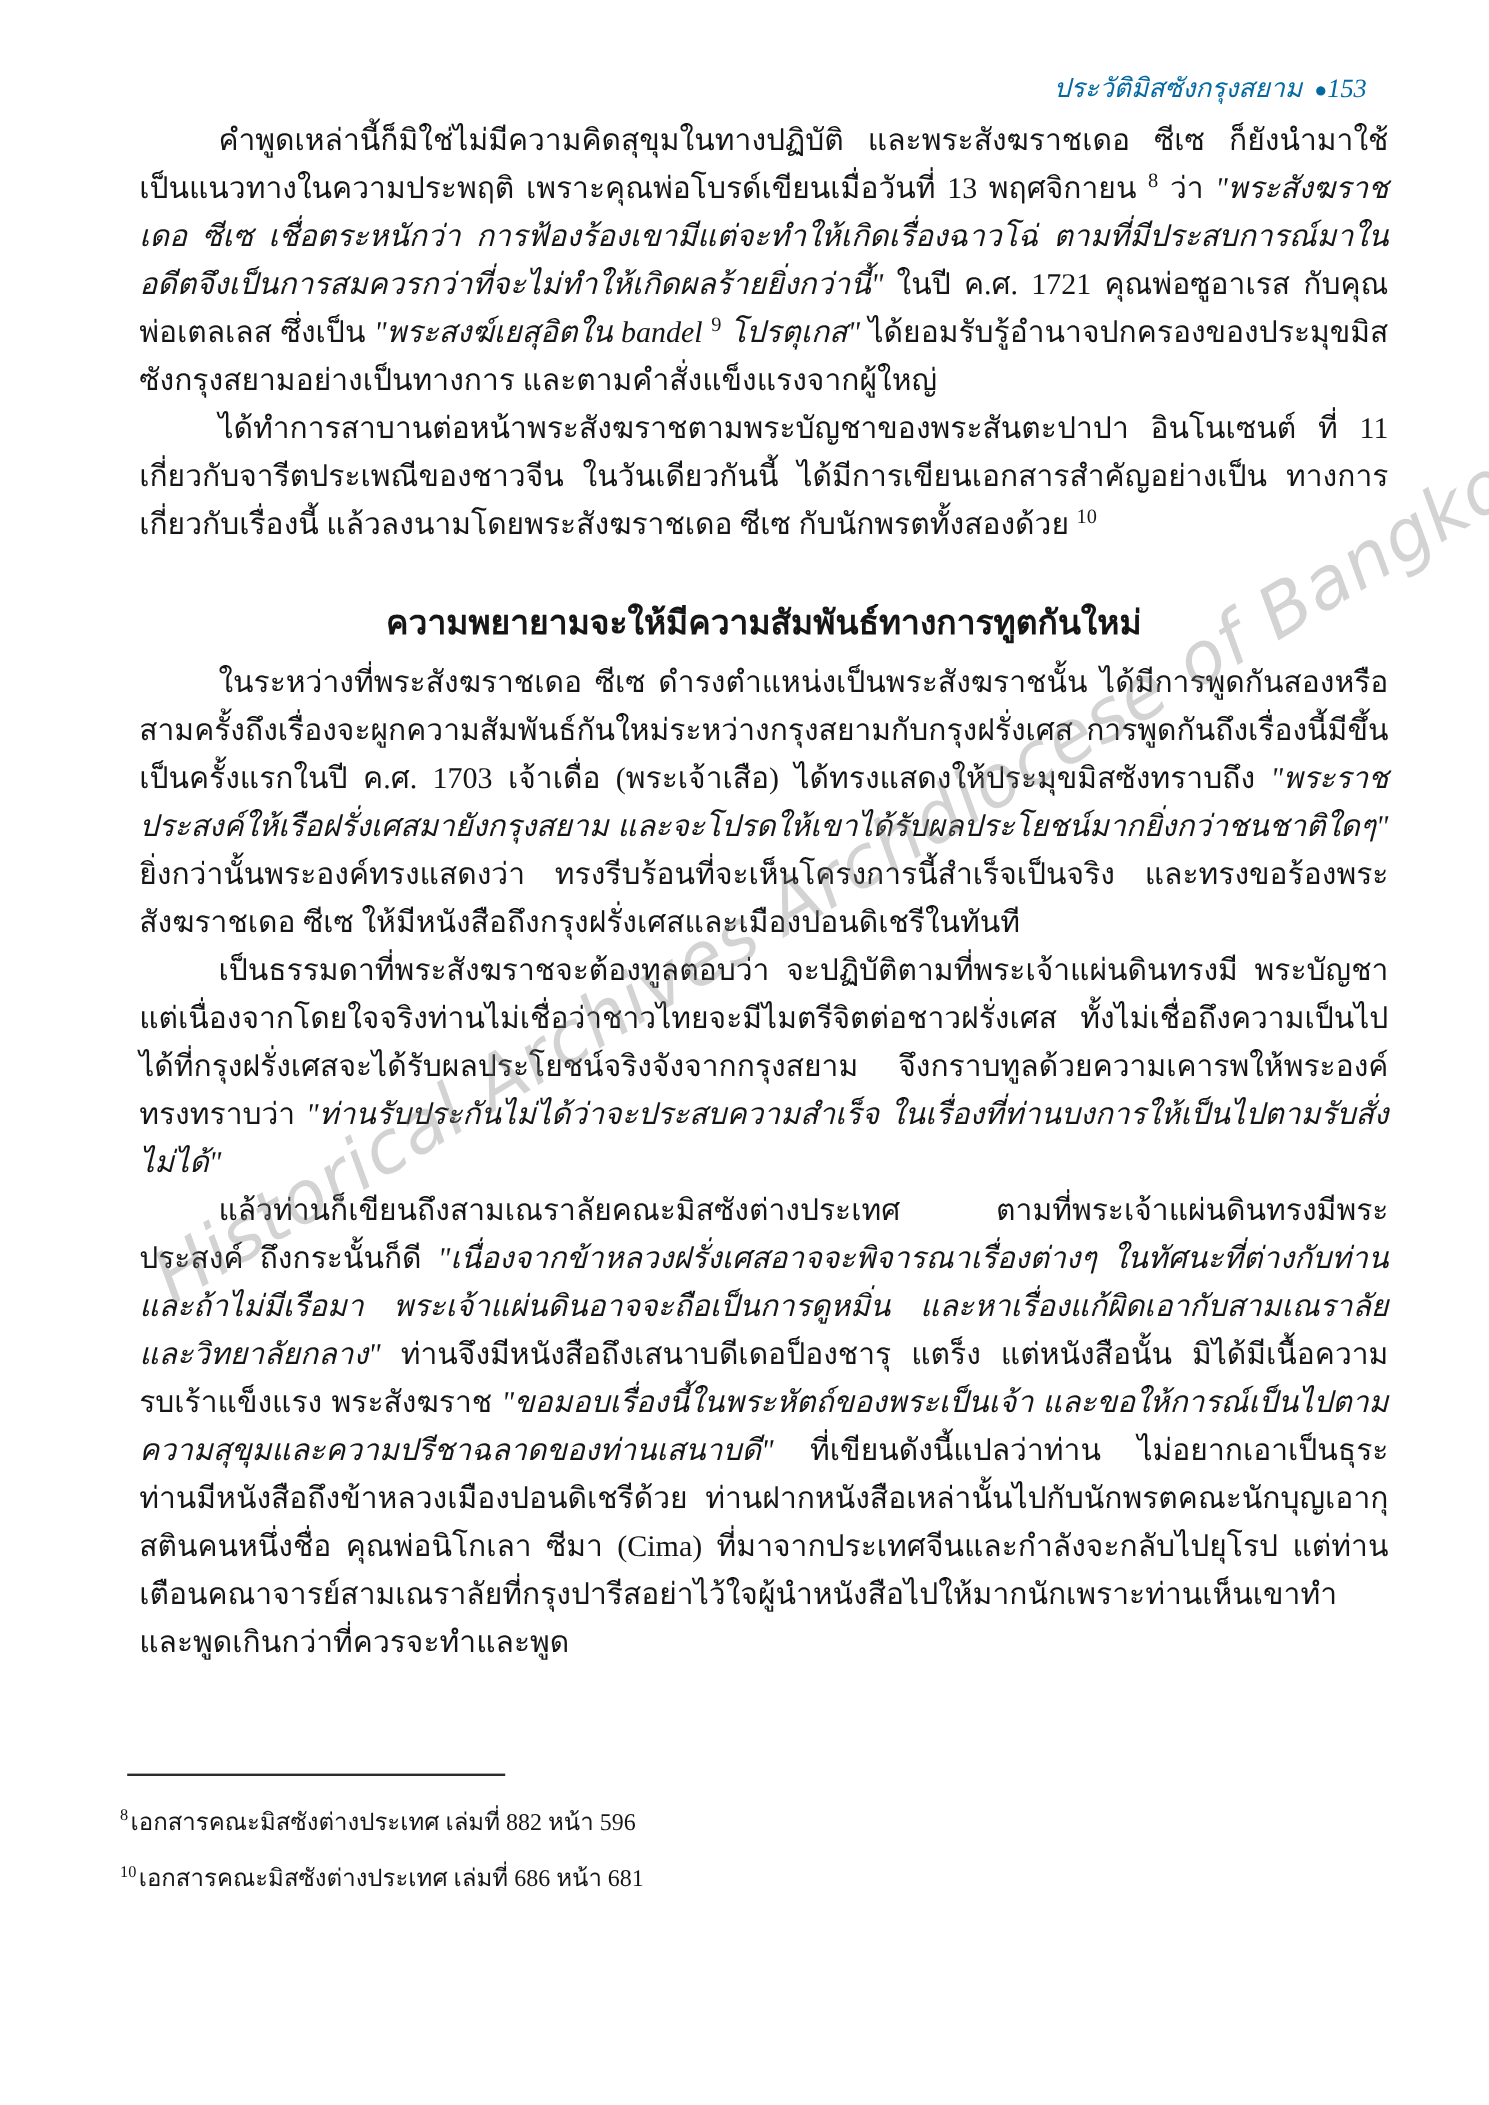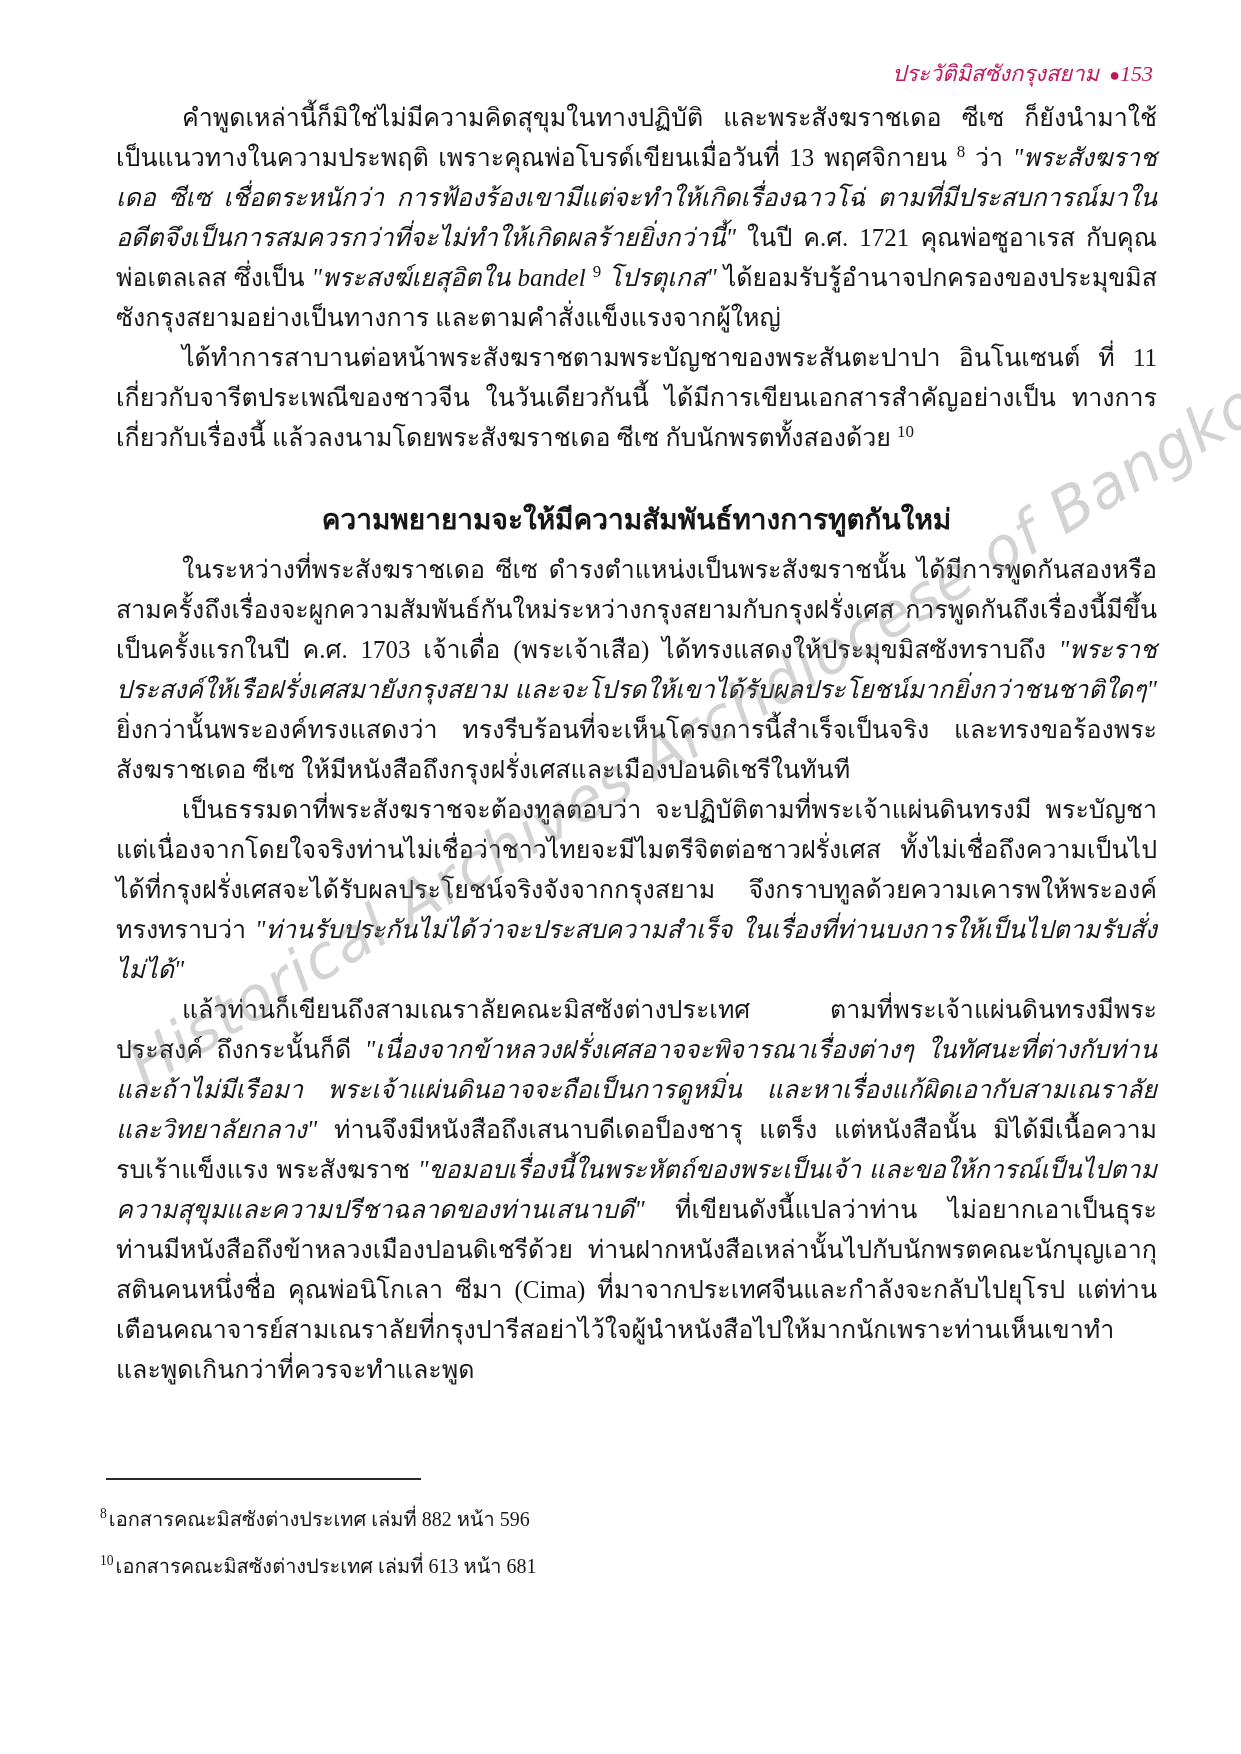--- a/index.html
+++ b/index.html
@@ -21,24 +21,24 @@
     font-style:italic;
     font-size:60px;
     letter-spacing:1px;
     color:rgba(125,125,125,0.34);
     white-space:nowrap;
     pointer-events:none;
     z-index:2;
   }
   .header{
     position:absolute;
-    top:56px;right:88px;
+    top:56px;right:102px;
     font-size:22px;
     font-style:italic;
-    color:#be185d;
+    color:#0369a1;
     z-index:1;
   }
   .header .bullet{font-style:normal;font-size:18px;margin-left:10px;}
   .body-text{
     position:absolute;
     left:116px;top:98px;width:1041px;
     font-size:25px;
     line-height:40px;
     text-align:justify;
     z-index:1;
@@ -85,16 +85,16 @@
     <h2 class="heading">ความพยายามจะให้มีความสัมพันธ์ทางการทูตกันใหม่</h2>
 
     <p class="para"><span>ในระหว่างที่พระสังฆราชเดอ ซีเซ ดำรงตำแหน่งเป็นพระสังฆราชนั้น ได้มีการพูดกันสองหรือสามครั้งถึงเรื่องจะผูกความสัมพันธ์กันใหม่ระหว่างกรุงสยามกับกรุงฝรั่งเศส       การพูดกันถึงเรื่องนี้มีขึ้นเป็นครั้งแรกในปี ค.ศ. 1703 เจ้าเดื่อ (พระเจ้าเสือ) ได้ทรงแสดงให้ประมุขมิสซังทราบถึง </span><span style="font-style: italic;">"พระราชประสงค์ให้เรือฝรั่งเศสมายังกรุงสยาม และจะโปรดให้เขาได้รับผลประโยชน์มากยิ่งกว่าชนชาติใดๆ"</span><span> ยิ่งกว่านั้นพระองค์ทรงแสดงว่า ทรงรีบร้อนที่จะเห็นโครงการนี้สำเร็จเป็นจริง และทรงขอร้องพระสังฆราชเดอ ซีเซ ให้มีหนังสือถึงกรุงฝรั่งเศสและเมืองปอนดิเชรีในทันที</span></p>
     <p class="para"><span>เป็นธรรมดาที่พระสังฆราชจะต้องทูลตอบว่า จะปฏิบัติตามที่พระเจ้าแผ่นดินทรงมี พระบัญชา แต่เนื่องจากโดยใจจริงท่านไม่เชื่อว่าชาวไทยจะมีไมตรีจิตต่อชาวฝรั่งเศส      ทั้งไม่เชื่อถึงความเป็นไปได้ที่กรุงฝรั่งเศสจะได้รับผลประโยชน์จริงจังจากกรุงสยาม  จึงกราบทูลด้วยความเคารพให้พระองค์ทรงทราบว่า </span><span style="font-style: italic;">"ท่านรับประกันไม่ได้ว่าจะประสบความสำเร็จ ในเรื่องที่ท่านบงการให้เป็นไปตามรับสั่งไม่ได้"</span></p>
     <p class="para"><span>แล้วท่านก็เขียนถึงสามเณราลัยคณะมิสซังต่างประเทศ ตามที่พระเจ้าแผ่นดินทรงมีพระประสงค์ ถึงกระนั้นก็ดี </span><span style="font-style: italic;">"เนื่องจากข้าหลวงฝรั่งเศสอาจจะพิจารณาเรื่องต่างๆ ในทัศนะที่ต่างกับท่าน และถ้าไม่มีเรือมา พระเจ้าแผ่นดินอาจจะถือเป็นการดูหมิ่น  และหาเรื่องแก้ผิดเอากับสามเณราลัยและวิทยาลัยกลาง"</span><span> ท่านจึงมีหนังสือถึงเสนาบดีเดอป็องชารุ แตร็ง แต่หนังสือนั้น มิได้มีเนื้อความรบเร้าแข็งแรง พระสังฆราช </span><span style="font-style: italic;">"ขอมอบเรื่องนี้ในพระหัตถ์ของพระเป็นเจ้า และขอให้การณ์เป็นไปตามความสุขุมและความปรีชาฉลาดของท่านเสนาบดี"</span><span> ที่เขียนดังนี้แปลว่าท่าน  ไม่อยากเอาเป็นธุระ  ท่านมีหนังสือถึงข้าหลวงเมืองปอนดิเชรีด้วย  ท่านฝากหนังสือเหล่านั้นไปกับนักพรตคณะนักบุญเอากุสตินคนหนึ่งชื่อ คุณพ่อนิโกเลา ซีมา (Cima) ที่มาจากประเทศจีนและกำลังจะกลับไปยุโรป แต่ท่านเตือนคณาจารย์สามเณราลัยที่กรุงปารีสอย่าไว้ใจผู้นำหนังสือไปให้มากนักเพราะท่านเห็นเขาทำและพูดเกินกว่าที่ควรจะทำและพูด</span></p>
   </div>
 
   <div class="footnotes">
     <div class="fn-sep"></div>
     <p class="fn"><sup>8</sup><span>เอกสารคณะมิสซังต่างประเทศ เล่มที่ 882 หน้า 596</span></p>
-    <p class="fn"><sup>10</sup><span>เอกสารคณะมิสซังต่างประเทศ เล่มที่ 613 หน้า 681</span></p>
+    <p class="fn"><sup>10</sup><span>เอกสารคณะมิสซังต่างประเทศ เล่มที่ 686 หน้า 681</span></p>
   </div>
 
 </div>
 
 </body></html>

